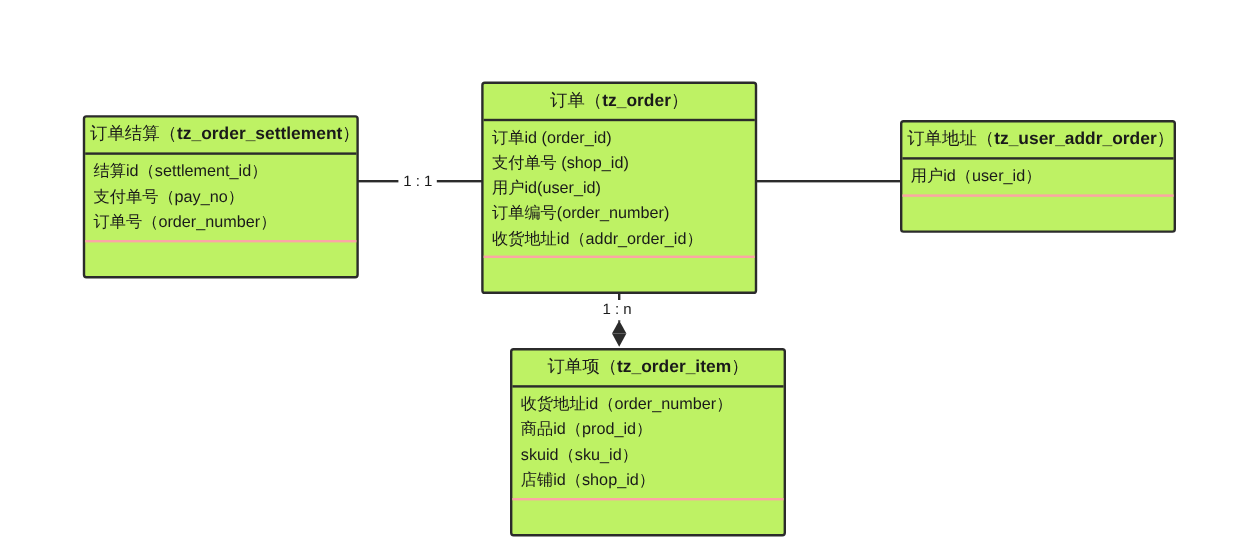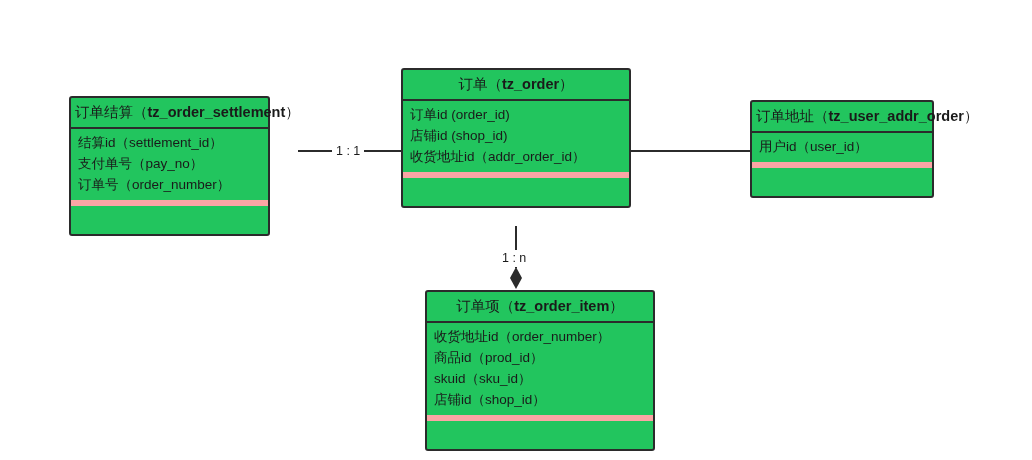--- a/index.html
+++ b/index.html
@@ -18,21 +18,21 @@
 
   #canvas {
     position: absolute;
     inset: 0;
   }
 
   
   .entity {
     position: absolute;
     box-sizing: border-box;
-    background: #22c55e;
+    background: #bef264;
     border: 2px solid #2b2b2b;
     border-radius: 3px;
     z-index: 3;
   }
   .entity-title {
     box-sizing: border-box;
     width: 100%;
     text-align: center;
     font-size: 14.5px;
     line-height: 1.2;
@@ -40,21 +40,21 @@
     border-bottom: 2px solid #2b2b2b;
     white-space: nowrap;
   }
   .entity-title .tbl {
     font-weight: bold;
   }
   .entity-attrs {
     box-sizing: border-box;
     width: 100%;
     padding: 4px 0 4px 7px;
-    border-bottom: 6px solid #fca5a5;
+    border-bottom: 2px solid #fca5a5;
   }
   .attr-row {
     font-size: 13.5px;
     line-height: 1.54;
     white-space: nowrap;
   }
   .entity-footer {
     box-sizing: border-box;
     width: 100%;
   }
@@ -115,45 +115,47 @@
 
   <div class="conn-h" style="left:298px; top:150px; width:104px;"></div>
   <div class="conn-label" style="left:332px; top:143px;">1 : 1</div>
 
   <div class="conn-h" style="left:630px; top:150px; width:121px;"></div>
 
   <div class="conn-v" style="left:515px; top:226px; height:42px;"></div>
   <div class="conn-label" style="left:498px; top:250px;">1 : n</div>
   <div class="diamond-marker" style="left:510px; top:278px;"></div>
 
-  <div class="entity" style="left:69px; top:96px; width:201px;">
+  <div class="entity" style="left:69px; top:96px; width:230px;">
     <div class="entity-title">
       <span>订单结算</span><span>（</span><span class="tbl">tz_order_settlement</span><span>）</span>
     </div>
     <div class="entity-attrs">
       <div class="attr-row">结算id（settlement_id）</div>
       <div class="attr-row">支付单号（pay_no）</div>
       <div class="attr-row">订单号（order_number）</div>
     </div>
     <div class="entity-footer" style="height:28px;"></div>
   </div>
 
   <div class="entity" style="left:401px; top:68px; width:230px;">
     <div class="entity-title">
       <span>订单</span><span>（</span><span class="tbl">tz_order</span><span>）</span>
     </div>
     <div class="entity-attrs">
       <div class="attr-row">订单id (order_id)</div>
-      <div class="attr-row">店铺id (shop_id)</div>
+      <div class="attr-row">支付单号 (shop_id)</div>
+      <div class="attr-row">用户id(user_id)</div>
+      <div class="attr-row">订单编号(order_number)</div>
       <div class="attr-row">收货地址id（addr_order_id）</div>
     </div>
     <div class="entity-footer" style="height:28px;"></div>
   </div>
 
-  <div class="entity" style="left:750px; top:100px; width:184px;">
+  <div class="entity" style="left:750px; top:100px; width:230px;">
     <div class="entity-title">
       <span>订单地址</span><span>（</span><span class="tbl">tz_user_addr_order</span><span>）</span>
     </div>
     <div class="entity-attrs">
       <div class="attr-row">用户id（user_id）</div>
     </div>
     <div class="entity-footer" style="height:28px;"></div>
   </div>
 
   <div class="entity" style="left:401px; top:290px; width:230px;margin-left:24px;">

